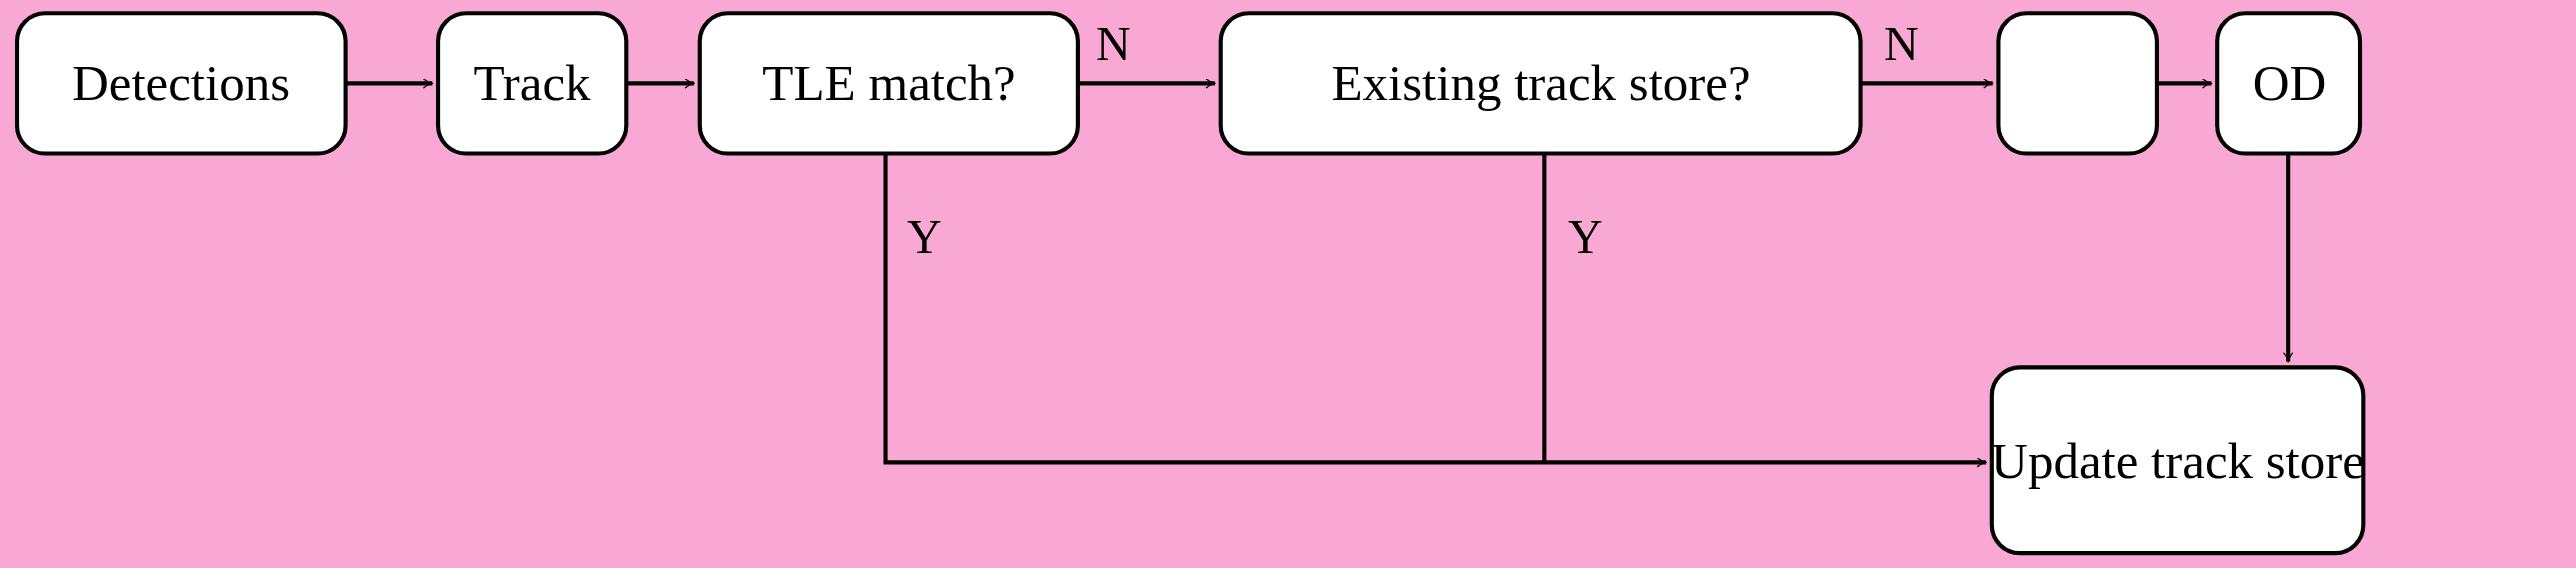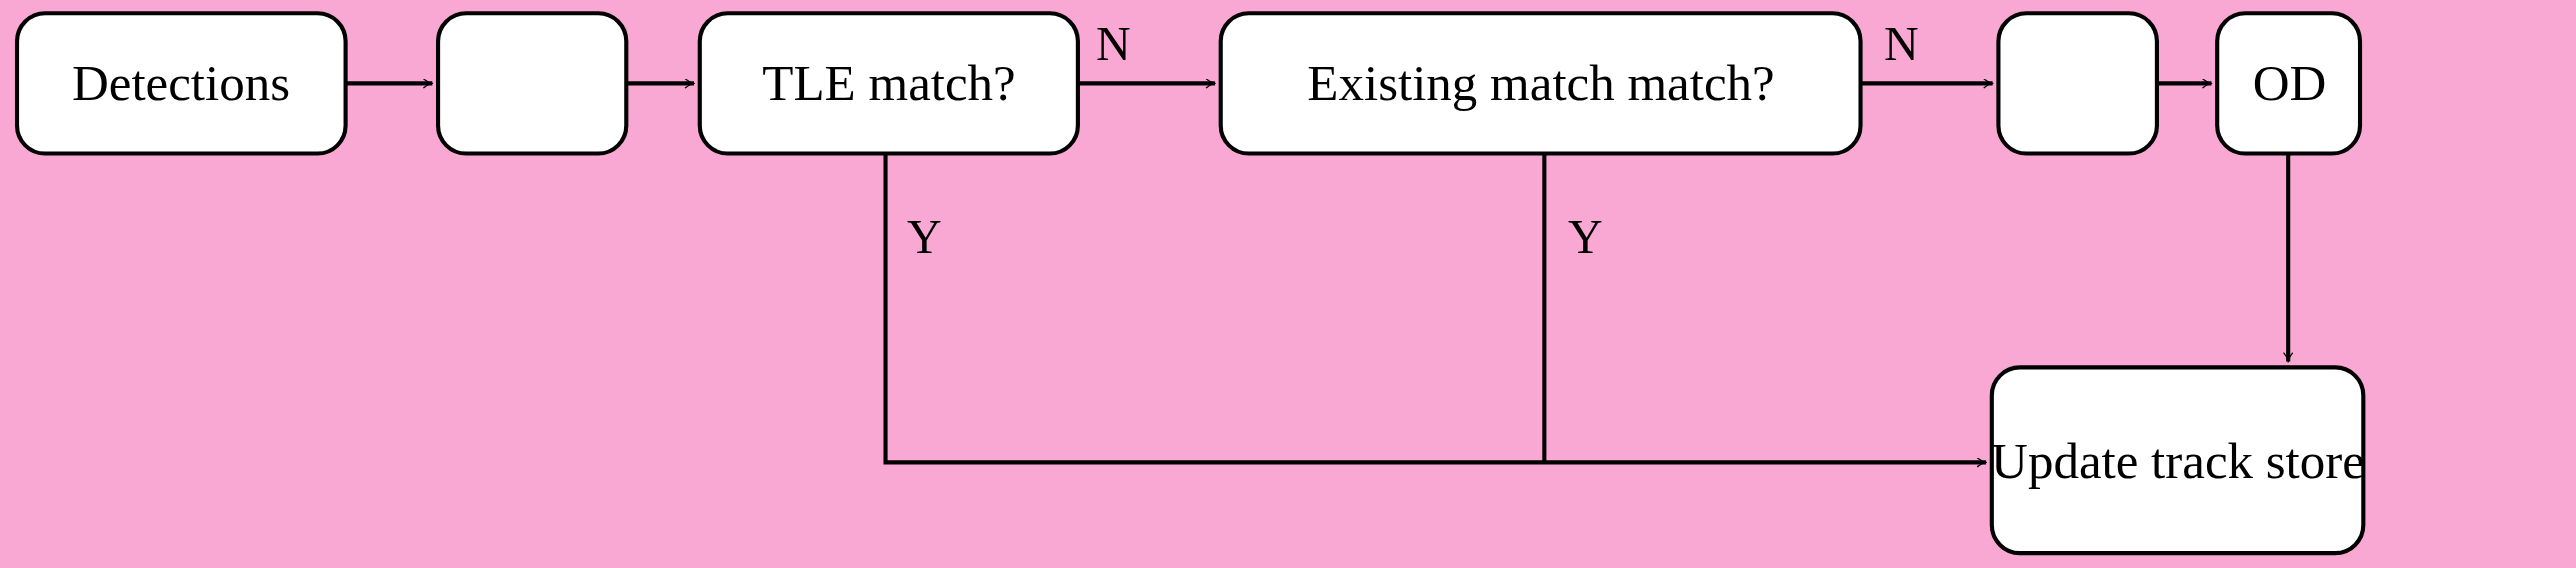--- a/index.html
+++ b/index.html
@@ -83,22 +83,23 @@
       
       <line x1="2771" y1="186" x2="2771" y2="438" marker-end="url(#arrowhead)"></line>
        Update track store (down then right) --&gt;
       <path d="M 1072 186 L 1072 560 L 2405 560" marker-end="url(#arrowhead)"></path>
        joins the shared bottom rail --&gt;
       <line x1="1870" y1="186" x2="1870" y2="560"></line>
     </g>
   </svg>
 
   <div class="node-label" style="left:16.5px;  top:13.2px;  width:329px; height:140px;">Detections</div>
+  <div class="node-label" style="left:438px; top:13.2px;  width:188px; height:140px;">Track</div>
   <div class="node-label" style="left:700px; top:13.2px;  width:378px; height:140px;font-family:Liberation Serif, serif;">TLE match?</div>
-  <div class="node-label" style="left:1221px;top:13.2px;  width:640px; height:140px;">Existing match match?</div>
+  <div class="node-label" style="left:1221px;top:13.2px;  width:640px; height:140px;">Existing track store?</div>
   <div class="node-label" style="left:2218px;top:13.2px;  width:143px; height:140px;">OD</div>
   <div class="node-label" style="left:1992px;top:368px; width:372px; height:186px;">Update track store</div>
 
   <div class="edge-label" style="left:1096px; top:20px;">N</div>
   <div class="edge-label" style="left:1884px; top:20px;">N</div>
   <div class="edge-label" style="left:907px; top:213px;">Y</div>
   <div class="edge-label" style="left:1568px; top:213px;">Y</div>
 
 </div>
 

